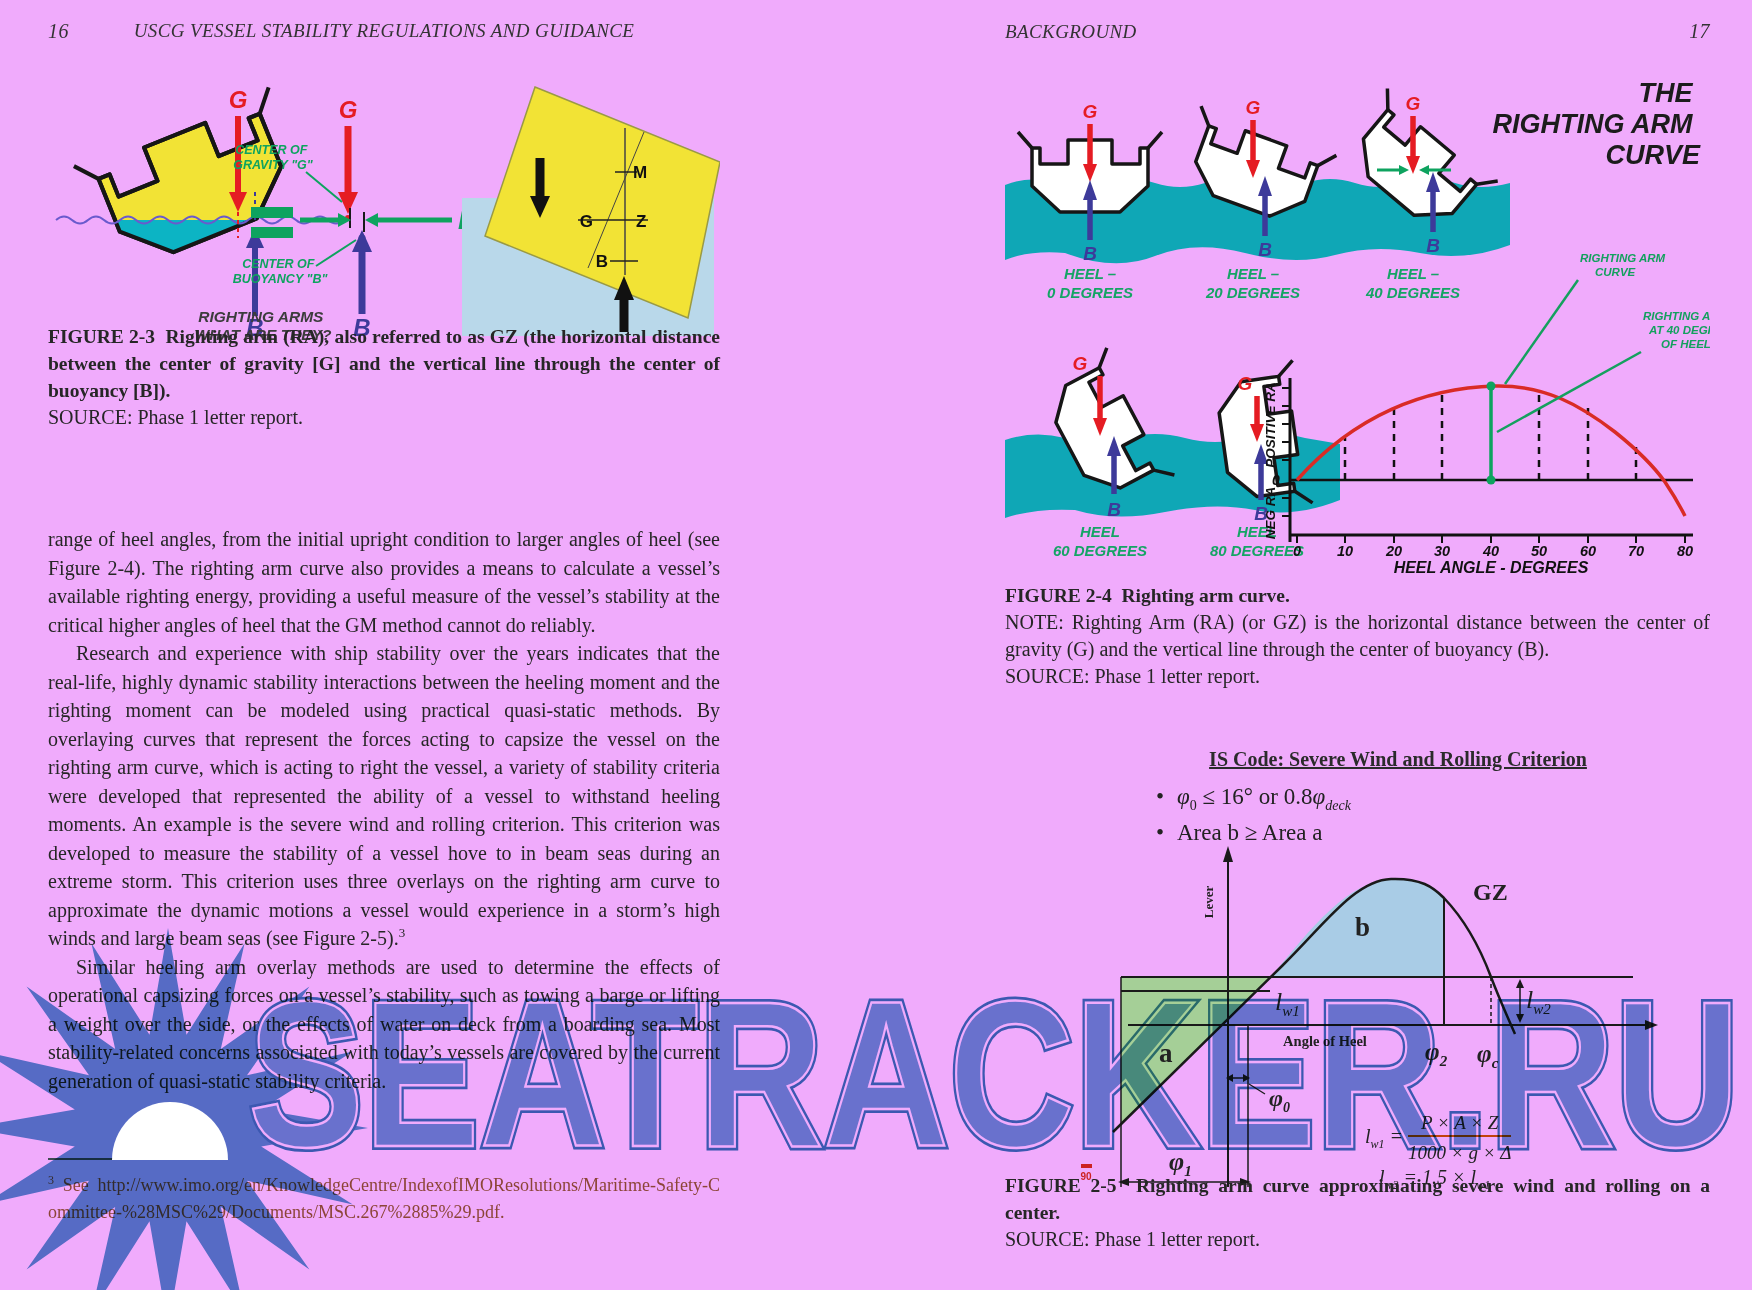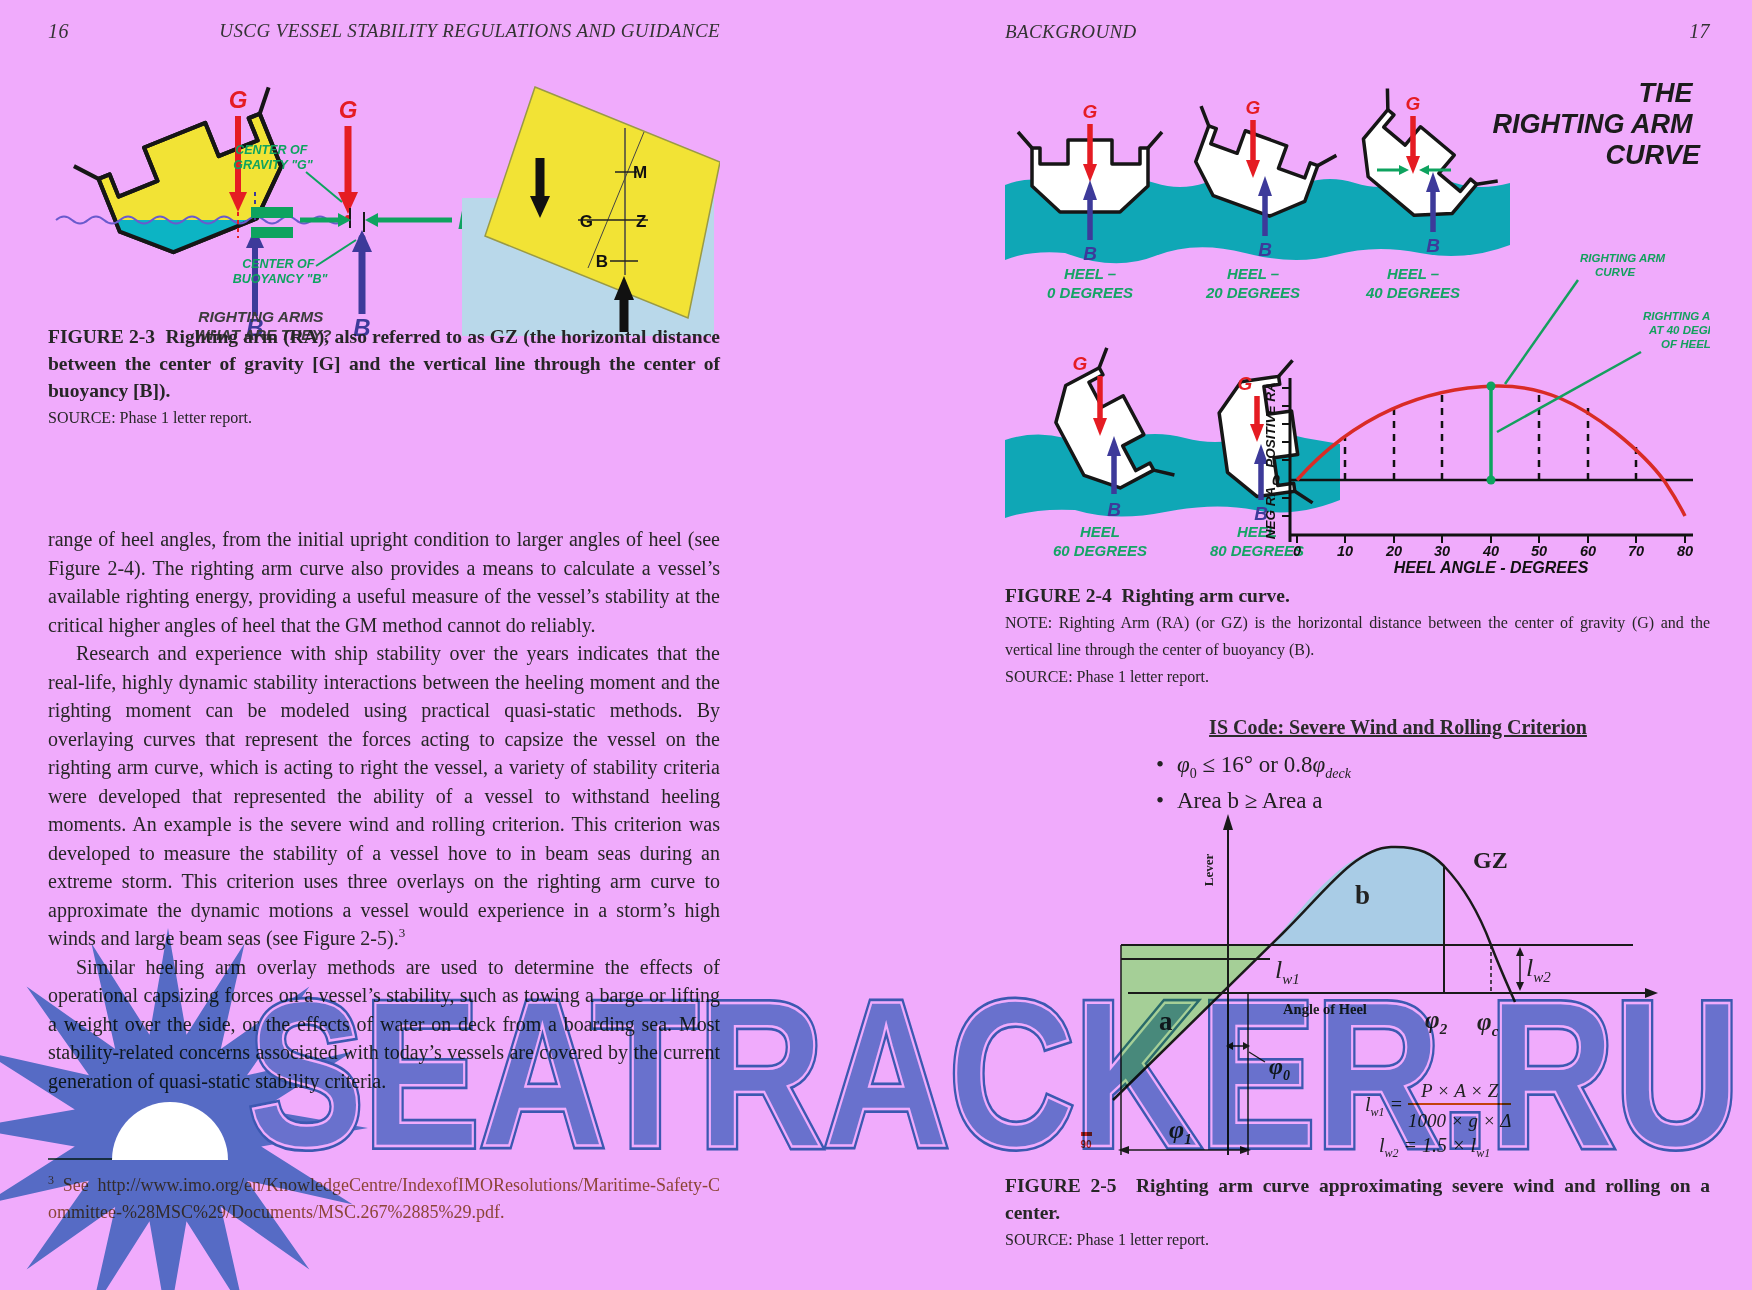--- a/index.html
+++ b/index.html
@@ -3,26 +3,26 @@
 <meta charset="utf-8">
 <style>
   html,body{margin:0;padding:0;background:#e8e8e8;}
   .page{position:relative;width:1752px;height:1290px;background:#f0abfc;overflow:hidden;
         font-family:"Liberation Serif",serif;color:#262626;}
   .col{position:absolute;top:20px;}
   .col-left{left:48px;width:672px;height:1262px;}
   .col-right{left:1005px;width:705px;height:1262px;}
   .runhead{display:flex;justify-content:space-between;align-items:baseline;
            font-style:italic;font-size:19px;letter-spacing:.4px;color:#333;}
-  .runhead .center{position:absolute;left:0;right:0;text-align:right;}
+  .runhead .center{position:absolute;left:0;right:0;text-align:center;}
   .runhead .num{font-size:20px;}
   .abs{position:absolute;}
   .fig-cap{font-size:19.5px;line-height:27px;margin:0;text-align:justify;}
   .fig-cap .b{font-weight:bold;}
-  .fig-src{font-size:16px;line-height:27px;margin:0;}
+  .fig-src{font-size:20px;line-height:27px;margin:0;}
   .bodytext{font-size:20px;line-height:28.5px;text-align:justify;}
   .bodytext p{margin:0;}
   .bodytext p.ind{text-indent:28px;}
   .bodytext sup{font-size:13px;line-height:0;}
   .fn-rule{width:142px;height:0;border-top:2px solid #3f4a52;margin-bottom:12px;}
   .footnote{font-size:18px;line-height:27px;margin:0;color:#8c4537;text-align:justify;word-break:break-all;}
   .footnote sup{font-size:12px;line-height:0;}
   svg text{font-family:"Liberation Sans",sans-serif;}
   .sv-serif{font-family:"Liberation Serif",serif !important;}
   
@@ -329,21 +329,21 @@
     </svg>
 
     <div class="abs" style="left:0;top:562px;width:705px;">
       <p class="fig-cap">
         <span class="b">FIGURE 2-4</span>&nbsp;&nbsp;<span class="b">Righting arm curve.</span>
       </p>
       <p class="fig-src" style="text-align:justify;">NOTE: Righting Arm (RA) (or GZ) is the horizontal distance between the center of gravity (G) and the vertical line through the center of buoyancy (B).</p>
       <p class="fig-src">SOURCE: Phase 1 letter report.</p>
     </div>
 
-    <div class="abs" style="left:68px;top:688px;width:640px;height:462px;">
+    <div class="abs" style="left:68px;top:720px;width:640px;height:462px;">
       <div class="f5-title">IS Code: Severe Wind and Rolling Criterion</div>
       <div class="f5-bullets">
         <div class="row">
           <span class="dot">•</span><i>φ</i><sub>0</sub><span> ≤ 16° or 0.8</span><i>φ</i><sub><i>deck</i></sub>
         </div>
         <div class="row">
           <span class="dot">•</span><span>Area b ≥ Area a</span>
         </div>
       </div>
 

